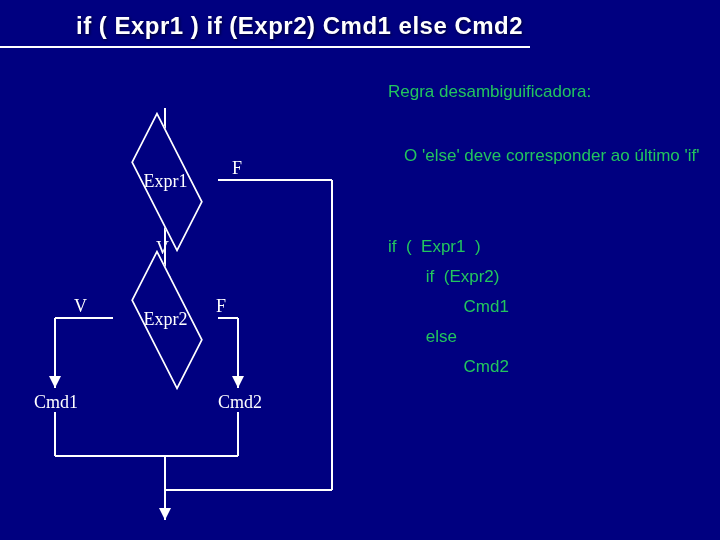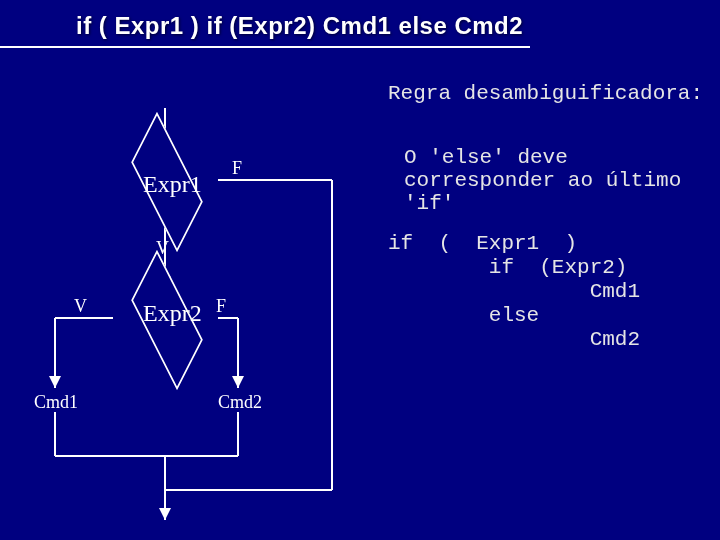--- a/index.html
+++ b/index.html
@@ -1,34 +1,34 @@
 <!DOCTYPE html>
 <html><head>
 <meta charset="utf-8">
 <style>
   html,body{margin:0;padding:0;width:720px;height:540px;background:#000080;overflow:hidden;font-family:Arial,Helvetica,sans-serif}
   .title{position:absolute;left:76px;top:12px;color:#fff;font-weight:bold;font-size:24px;text-shadow:1px 1px 3px rgba(0,0,0,.6);letter-spacing:.5px}
   .underline{position:absolute;left:0;top:46px;width:530px;height:2px;background:#fff}
-  .rtext{position:absolute;color:#e5e5e5;font-family:Liberation Mono, monospace;font-size:21px}
+  .rtext{position:absolute;color:#22c55e;font-family:Liberation Sans, sans-serif;font-size:17px}
   .code{white-space:pre}
   .diamond{position:absolute;width:92px;height:50px;border:2px solid #fff;transform:rotate(45deg) skew(18deg,18deg);background:#000080}
-  .dlabel{position:absolute;color:#fff;font-family:'Times New Roman',serif;font-size:24px;text-align:center}
+  .dlabel{position:absolute;color:#fff;font-family:'Times New Roman',serif;font-size:18px;text-align:center}
   .el{position:absolute;color:#fff;font-family:'Times New Roman',serif;font-size:18px}
   .boxlabel{position:absolute;color:#fff;font-family:'Times New Roman',serif;font-size:18px}
   svg{position:absolute;left:0;top:0}
 </style>
 </head>
 <body>
 
 <div class="title">if  (  Expr1  )  if  (Expr2)  Cmd1  else  Cmd2</div>
 <div class="underline"></div>
 
 <div class="rtext" style="left:388px;top:82px">Regra desambiguificadora:</div>
 <div class="rtext" style="left:404px;top:146px;width:310px">O 'else' deve corresponder ao último 'if'</div>
-<div class="rtext code" style="left:388px;top:232px;line-height:24px">if  (  Expr1  )
+<div class="rtext code" style="left:388px;top:232px;line-height:30px">if  (  Expr1  )
         if  (Expr2)
                 Cmd1
         else
                 Cmd2</div>
 
 <svg width="400" height="540">
   <defs>
     <marker id="ah" markerWidth="8" markerHeight="8" refX="6" refY="3" orient="auto">
       <path d="M0,0 L6,3 L0,6 Z" fill="#fff"></path>
     </marker>
@@ -59,18 +59,18 @@
 
   <line x1="165" y1="490" x2="165" y2="520" stroke="#fff" stroke-width="2" marker-end="url(#ah)"></line>
 </svg>
 
 <div class="diamond" style="left:119px;top:155px"></div>
 <div class="dlabel" style="left:143px;top:171px;width:45px">Expr1</div>
 <div class="el" style="left:232px;top:158px">F</div>
 <div class="el" style="left:156px;top:238px">V</div>
 
 <div class="diamond" style="left:119px;top:293px"></div>
-<div class="dlabel" style="left:143px;top:300px;width:45px">Expr2</div>
+<div class="dlabel" style="left:143px;top:309px;width:45px">Expr2</div>
 <div class="el" style="left:74px;top:296px">V</div>
 <div class="el" style="left:216px;top:296px">F</div>
 
 <div class="boxlabel" style="left:34px;top:392px">Cmd1</div>
 <div class="boxlabel" style="left:218px;top:392px">Cmd2</div>
 
 </body></html>

